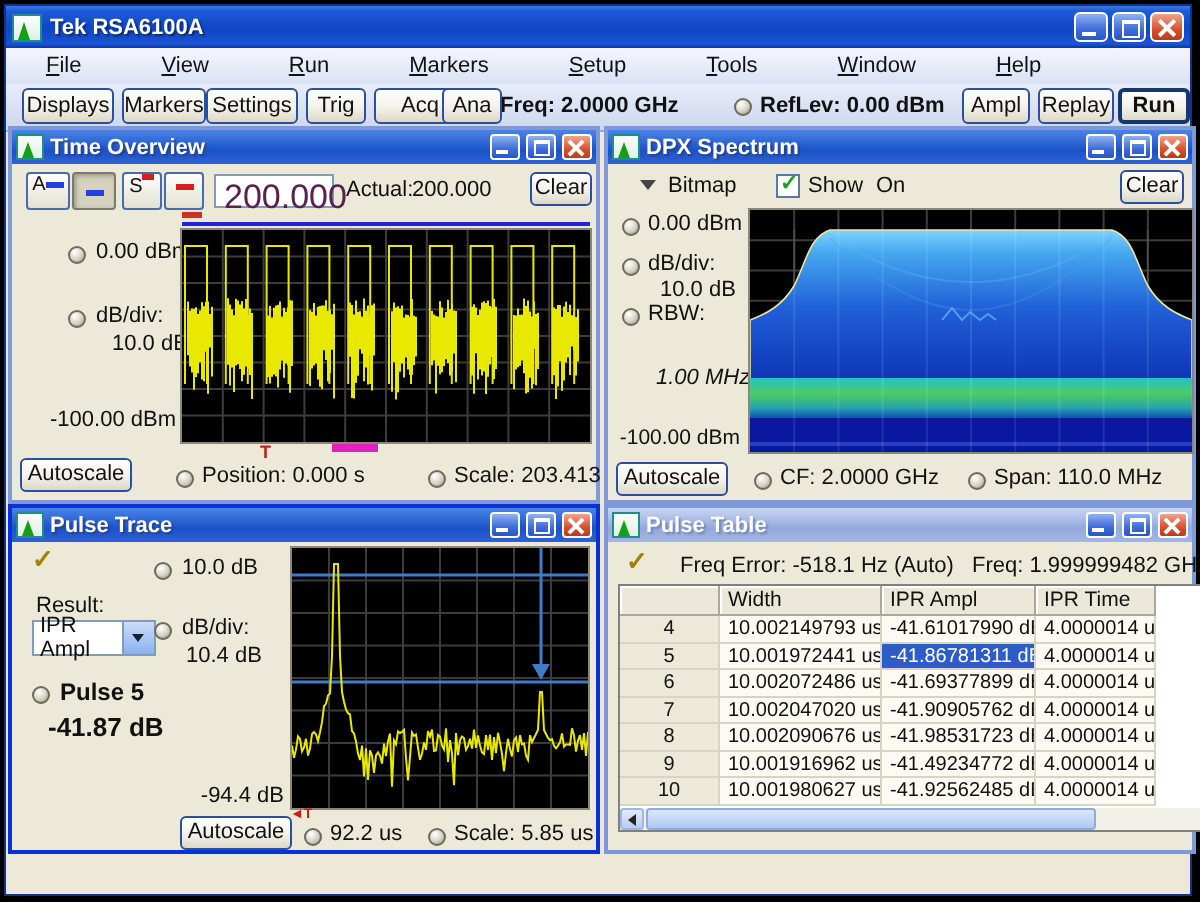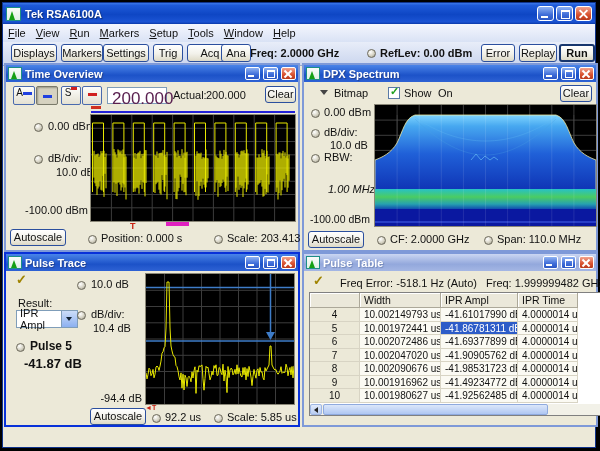--- a/index.html
+++ b/index.html
@@ -12,21 +12,21 @@
   .appicon::after{content:'';position:absolute;left:2px;bottom:0;border-left:3px solid transparent;border-right:3px solid transparent;border-bottom:9px solid #14a014;}
   .titlebar .spacer{flex:1;}
   .wbtn{width:17px;height:15px;border:1px solid #fff;border-radius:3px;background:linear-gradient(180deg,#8FB2F2,#3E6CD8 60%,#2B56C4);margin-left:2px;position:relative;box-sizing:border-box;}
   .wbtn.close{background:linear-gradient(180deg,#F2A38E,#D8512F 60%,#B93A1C);}
   .wbtn .min{position:absolute;left:3px;bottom:2px;width:7px;height:2px;background:#fff;}
   .wbtn .rest{position:absolute;left:4px;top:3px;width:7px;height:6px;border:1px solid #fff;border-top-width:2px;}
   .wbtn .x1,.wbtn .x2{position:absolute;left:2px;top:6px;width:11px;height:2px;background:#fff;}
   .wbtn .x1{transform:rotate(45deg);} .wbtn .x2{transform:rotate(-45deg);}
   
   .menubar{position:absolute;left:0;top:21px;right:0;height:18px;background:linear-gradient(180deg,#F4F6FD,#D9E2F5);display:flex;align-items:center;font-size:11px;color:#111;}
-  .menubar span{padding:2px 5px;display:inline-block;text-align:right;}
+  .menubar span{padding:2px 20px;display:inline-block;text-align:right;}
   .menubar span::first-letter{text-decoration:underline;}
   .toolbar{position:absolute;left:0;top:39px;right:0;height:23px;background:linear-gradient(180deg,#E8EDF9,#CBD6EE);border-bottom:1px solid #9AA8C8;}
   .xpbtn{position:absolute;top:2px;height:18px;border:1px solid #2B4F9E;border-radius:3px;background:linear-gradient(180deg,#FFFFFF,#F2F1EA 55%,#DDD9C6);font-size:11px;color:#111;text-align:center;line-height:16px;box-sizing:border-box;}
   .xpbtn.default{border:2px solid #17366E;font-weight:bold;line-height:14px;}
   .knob{display:inline-block;width:9px;height:9px;border-radius:50%;background:radial-gradient(circle at 35% 30%,#ffffff,#D6D3C4 55%,#8E8B7C);border:1px solid #6d6a5c;box-sizing:border-box;}
   .tlabel{position:absolute;font-size:11px;font-weight:bold;color:#111;}
   
   .panel{position:absolute;background:#ECE9D8;border:2px solid #7E99D8;box-sizing:border-box;}
   .panel.hot{border-color:#0831D9;}
   .ptitle{position:absolute;left:0;top:0;right:0;height:17px;display:flex;align-items:center;gap:3px;padding:0 2px;color:#fff;font-size:11px;font-weight:bold;text-shadow:1px 1px 1px #23418f;background:linear-gradient(180deg,#4A84E8,#1C52C8 60%,#2E62D4);}
@@ -112,21 +112,21 @@
     <span class="knob" style="position:absolute;left:234px;top:7px;"></span>
     <span class="tlabel" style="left:247px;top:5px;">Freq: 2.0000 GHz</span>
     <span class="knob" style="position:absolute;left:364px;top:7px;"></span>
     <span class="tlabel" style="left:377px;top:5px;">RefLev: 0.00 dBm</span>
   <span class="xpbtn" style="left: 8px; width: 46px;">Displays</span>
         <span class="xpbtn" style="left: 58px; width: 42px;">Markers</span>
         <span class="xpbtn" style="left: 100px; width: 46px;">Settings</span>
         <span class="xpbtn" style="left: 150px; width: 30px;">Trig</span>
         <span class="xpbtn" style="left: 184px; width: 46px;">Acq</span>
         <span class="xpbtn" style="left: 218px; width: 30px;">Ana</span>
-        <span class="xpbtn" style="left: 478px; width: 34px;">Error</span>
+        <span class="xpbtn" style="left: 478px; width: 34px;">Ampl</span>
         <span class="xpbtn" style="left: 516px; width: 38px;">Replay</span>
         <span class="xpbtn default" style="left: 556px; width: 36px;">Run</span>
       </div>
 
   <div class="panel" style="left:1px;top:60px;width:296px;height:189px;">
     <div class="ptitle">
       <span class="picon"></span>
       <span>Time Overview</span>
       <span class="spacer"></span>
       <span class="pbtn">

